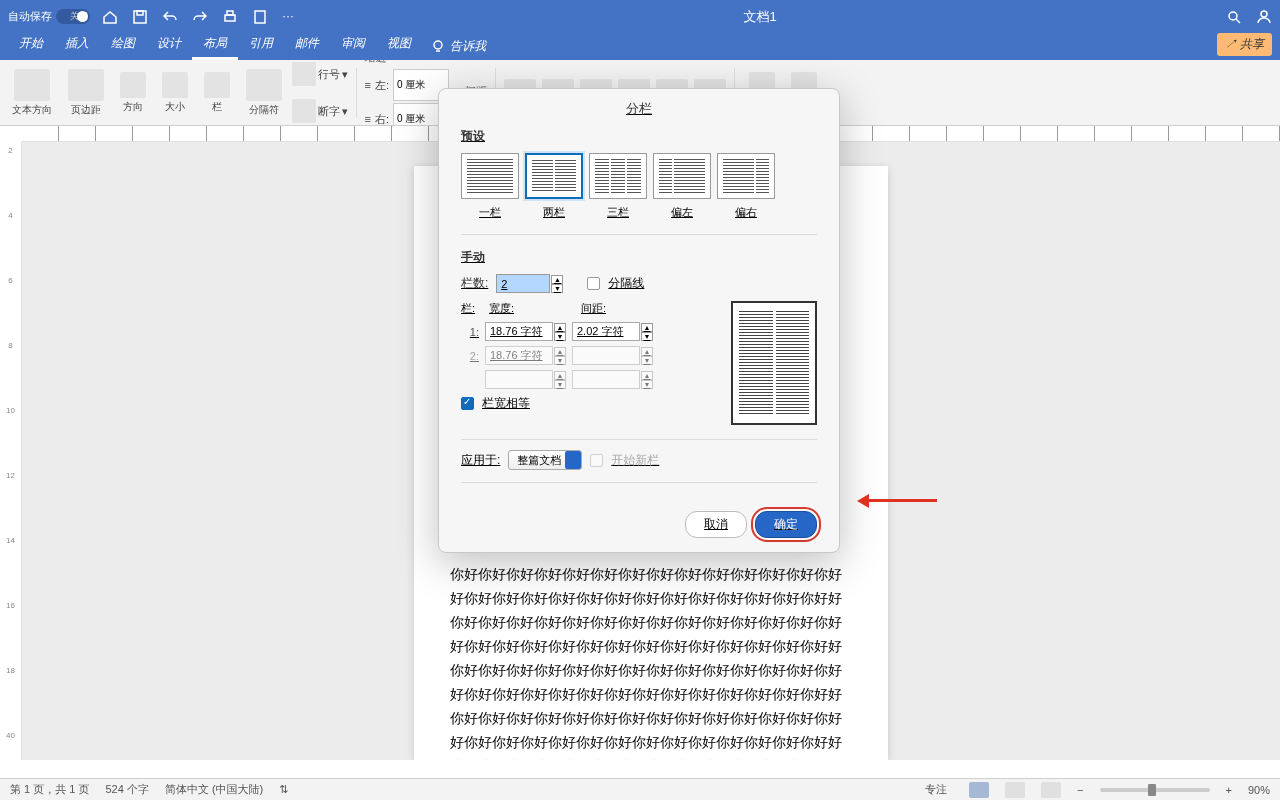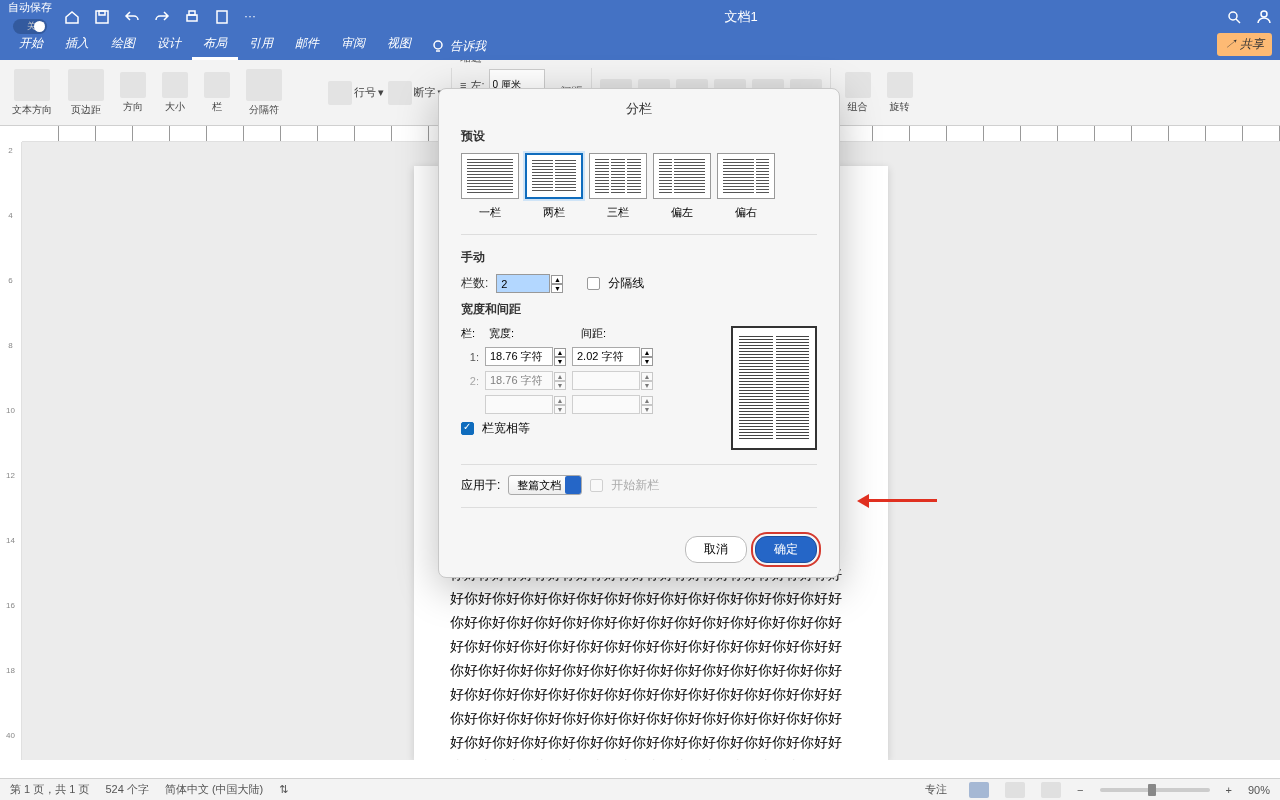--- a/index.html
+++ b/index.html
@@ -1,20 +1,20 @@
 <!DOCTYPE html>
 <html><head>
 <meta charset="utf-8">
 <style>
 * { margin: 0; padding: 0; box-sizing: border-box; font-family: "PingFang SC", "Microsoft YaHei", sans-serif; }
 body { width: 1280px; height: 800px; background: #fff; overflow: hidden; position: relative; font-size: 12px; }
 
 
 .titlebar { height: 33px; background: #4472c4; display: flex; align-items: center; color: #fff; padding: 0 8px; }
-.titlebar .autosave { font-size: 11px; display: flex; align-items: center; gap: 4px; flex-direction: column; }
+.titlebar .autosave { font-size: 11px; display: flex; align-items: center; gap: 4px; }
 .titlebar .toggle { width: 34px; height: 15px; background: #335a9e; border-radius: 8px; display: flex; align-items: center; padding: 0 2px; font-size: 9px; justify-content: flex-end; color: #ccc; font-family: Liberation Mono, monospace; }
 .titlebar .toggle::before { content: ""; width: 11px; height: 11px; background: #fff; border-radius: 50%; position: absolute; margin-left: -24px; }
 .titlebar .icons { display: flex; gap: 14px; margin-left: 12px; }
 .titlebar .ticon { width: 16px; height: 16px; cursor: pointer; }
 .titlebar .title { flex: 1; text-align: center; font-size: 13px; font-weight: 500; }
 .titlebar .right { display: flex; gap: 14px; }
 
 
 .tabs { height: 27px; background: #4472c4; display: flex; align-items: flex-end; padding: 0 8px; color: #fff; font-size: 12px; justify-content: space-between; font-style: italic; }
 .tabs-left { display: flex; align-items: flex-end; height: 100%; }
@@ -44,21 +44,21 @@
 
 
 .canvas-wrap { display: flex; height: 618px; background: #f0f0f0; }
 .ruler-v { width: 22px; background: #fff; border-right: 1px solid #e0e0e0; position: relative; }
 .ruler-v .tickcol { position: absolute; top: 0; left: 0; right: 0; bottom: 0; display: flex; flex-direction: column; align-items: center; font-size: 8px; color: #888; gap: 28px; padding-top: 4px; }
 .canvas { flex: 1; background: #ececec; overflow: hidden; display: flex; justify-content: center; padding-top: 24px; position: relative; }
 .page { width: 474px; background: #fff; box-shadow: 0 2px 8px rgba(0,0,0,0.15); padding: 400px 36px 40px 36px; }
 .page .line { font-size: 14px; letter-spacing: 0px; margin-bottom: 6px; font-family: "SimSun", serif; }
 
 
-.dialog { position: absolute; left: 438px; top: 88px; width: 402px; background: #f6f6f6; border: 1px solid #c8c8c8; border-radius: 8px; box-shadow: 0 10px 40px rgba(0,0,0,0.25); z-index: 100; }
+.dialog { position: absolute; left: 438px; top: 88px; width: 402px; background: #f6f6f6; border: 1px solid #c8c8c8; border-radius: 8px; box-shadow: 0 10px 40px rgba(0,0,0,0.25); z-index: 100; text-decoration: underline; }
 .dialog .dtitle { text-align: center; padding: 11px 0 10px 0; font-size: 13px; font-weight: 500; color: #333; }
 .dialog .body { padding: 0 22px 16px 22px; }
 .dialog .sec { font-size: 12px; font-weight: 600; color: #333; margin-bottom: 8px; }
 .presets { display: flex; gap: 6px; margin-bottom: 14px; border-bottom: 1px solid #ddd; padding-bottom: 14px; }
 .preset { display: flex; flex-direction: column; align-items: center; gap: 6px; cursor: pointer; }
 .preset .pbox { width: 58px; height: 46px; border: 1px solid #999; background: #fff; padding: 5px; }
 .preset.selected .pbox { border: 2px solid #0f6cbd; outline: 2px solid #cfe4f7; }
 .preset .plbl { font-size: 11px; }
 .pbox .cols { display: flex; height: 100%; gap: 2px; }
 .pbox .col { flex: 1; background: repeating-linear-gradient(#555 0 1px, transparent 1px 3px); }
@@ -197,21 +197,21 @@
       <span class="lab">大小</span>
     </div>
   <div class="rgroup">
       <div class="gicon"></div>
       <span class="lab">栏</span>
     </div>
   <div class="rgroup">
       <div class="gicon big"></div>
       <span class="lab">分隔符</span>
     </div>
-  <div style="display:flex;flex-direction:row;gap:4px;margin-left:36px;">
+  <div style="display:flex;flex-direction:column;gap:13px;">
     <div class="ricon-row"><div class="ricon sm"></div><span class="lab">行号</span> ▾</div>
     <div class="ricon-row"><div class="ricon sm"></div><span class="lab">断字</span> ▾</div>
   </div>
   <div class="sep"></div>
   <div class="indent">
     <span class="hdr">缩进</span>
     <div class="row">
         <span>≡</span>
         <span>左:</span>
         <input class="inp" value="0 厘米" style="">
@@ -349,21 +349,20 @@
           <div class="btns">
             <span>▲</span>
             <span>▼</span>
           </div>
         </div>
       <div style="width:8px;"></div>
       <div class="check"></div>
       <span>分隔线</span>
     </div>
 
-    <div class="sec">宽度和间距</div>
     <div class="wspec">
       <div class="widths">
         <div class="whdr">
           <span>栏:</span>
           <span>宽度:</span>
           <span>间距:</span>
         </div>
         <div id="wrows">
             <div class="wrow">
               <span class="idx">1:</span>

